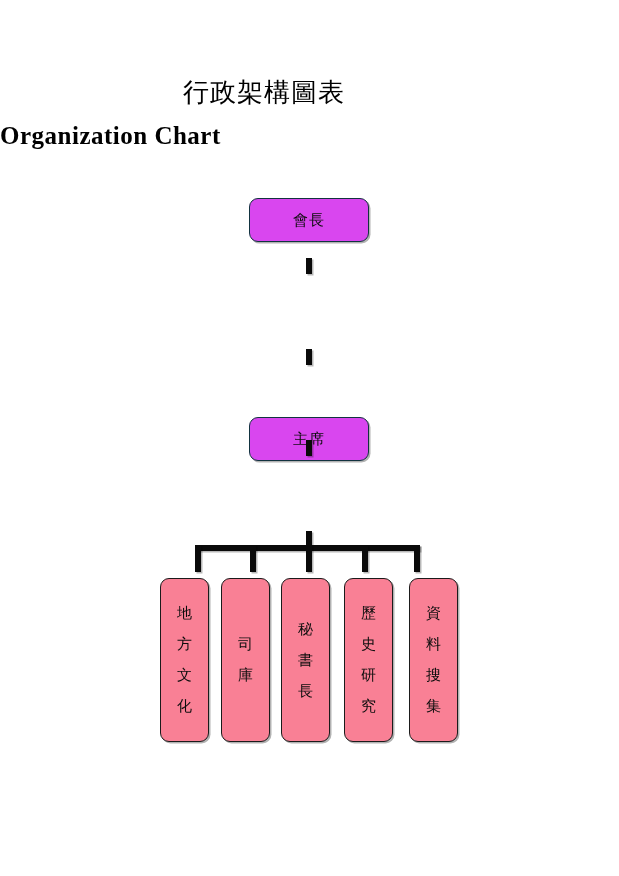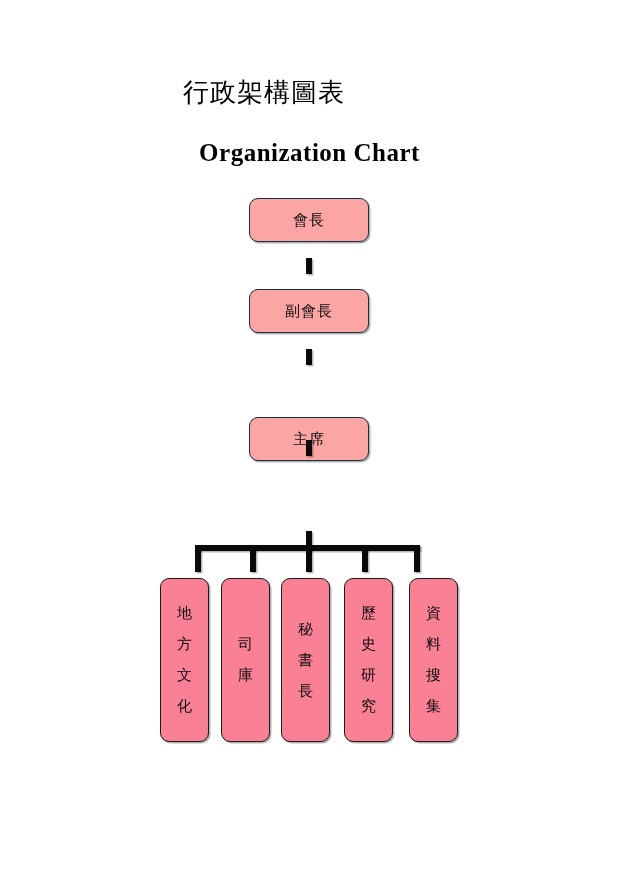--- a/index.html
+++ b/index.html
@@ -31,37 +31,36 @@
     font-family: "DejaVu Serif", "Liberation Serif", serif;
     font-size: 26px;
     font-weight: 400;
     letter-spacing: 1px;
     line-height: 32px;
     white-space: nowrap;
   }
   .title-en {
     position: absolute;
     left: 0;
-    top: 138px;
+    top: 121px;
     width: 619px;
-    text-align: center;
     font-family: "Liberation Serif", "DejaVu Serif", serif;
     font-size: 25px;
     font-weight: 700;
     letter-spacing: 0.5px;
     line-height: 30px;
     white-space: nowrap;
   }
 
   
   .node-blue {
     position: absolute;
     width: 120px;
     height: 44px;
-    background: #fca5a5;
+    background: #d946ef;
     border: 1.6px solid #12333f;
     border-radius: 9px;
     box-sizing: border-box;
     display: flex;
     align-items: center;
     justify-content: center;
     font-family: "DejaVu Serif", "Liberation Serif", serif;
     font-size: 15px;
     line-height: 18px;
     color: #0d0d0d;
@@ -152,21 +151,20 @@
 <div id="page">
 
   <div class="title-cjk">行政架構圖表</div>
 
   <div class="title-en">Organization Chart</div>
 
   <div class="node-blue nb1">會長</div>
 
   <div class="stub stub1"></div>
 
-  <div class="node-blue nb2">副會長</div>
 
   <div class="stub stub2"></div>
 
   <div class="node-blue nb3">主席</div>
 
   <div class="stub stub3"></div>
 
 
   <div class="stem-down"></div>
   <div class="hbar"></div>

